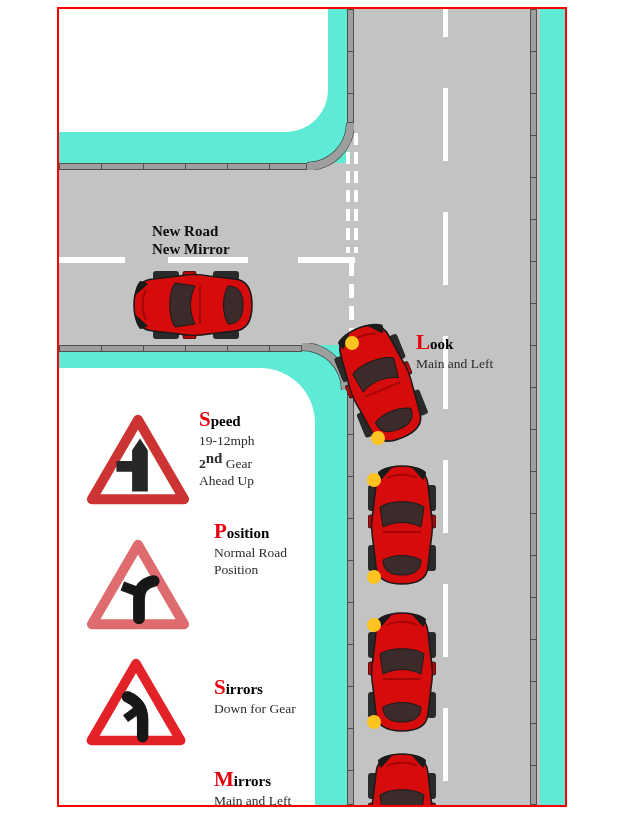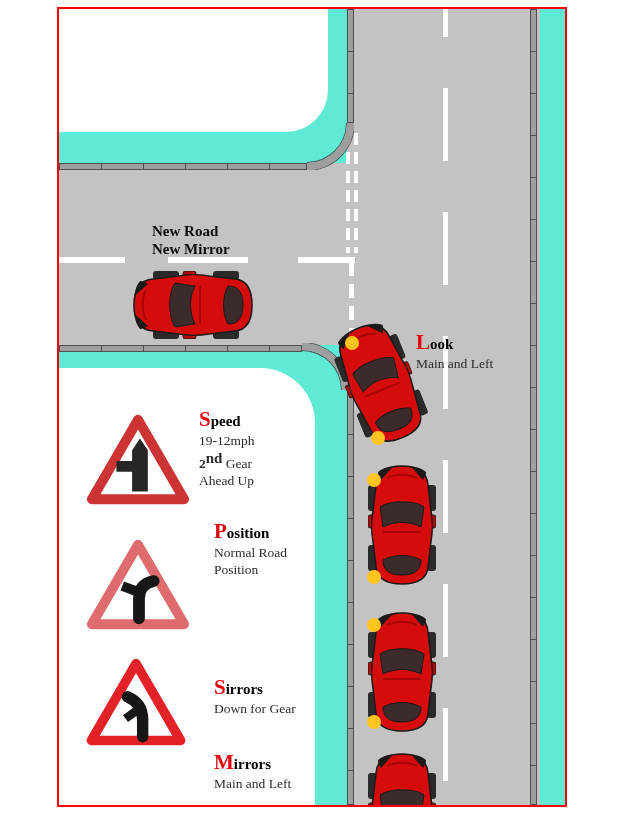--- a/index.html
+++ b/index.html
@@ -163,20 +163,20 @@
       <div class="heading"><span class="initial">P</span><span>osition</span></div>
       <div class="body-line">Normal Road</div>
       <div class="body-line">Position</div>
     </div>
 
     <div class="label" style="left:155px;top:639px;">
       <div class="heading"><span class="initial">S</span><span>irrors</span></div>
       <div class="body-line">Down for Gear</div>
     </div>
 
-    <div class="label" style="left:155px;top:714px;">
+    <div class="label" style="left:155px;top:731px;">
       <div class="heading"><span class="initial">M</span><span>irrors</span></div>
       <div class="body-line">Main and Left</div>
     </div>
 
   </div>
   <div class="frame"></div>
 </div>
 
 </body></html>

